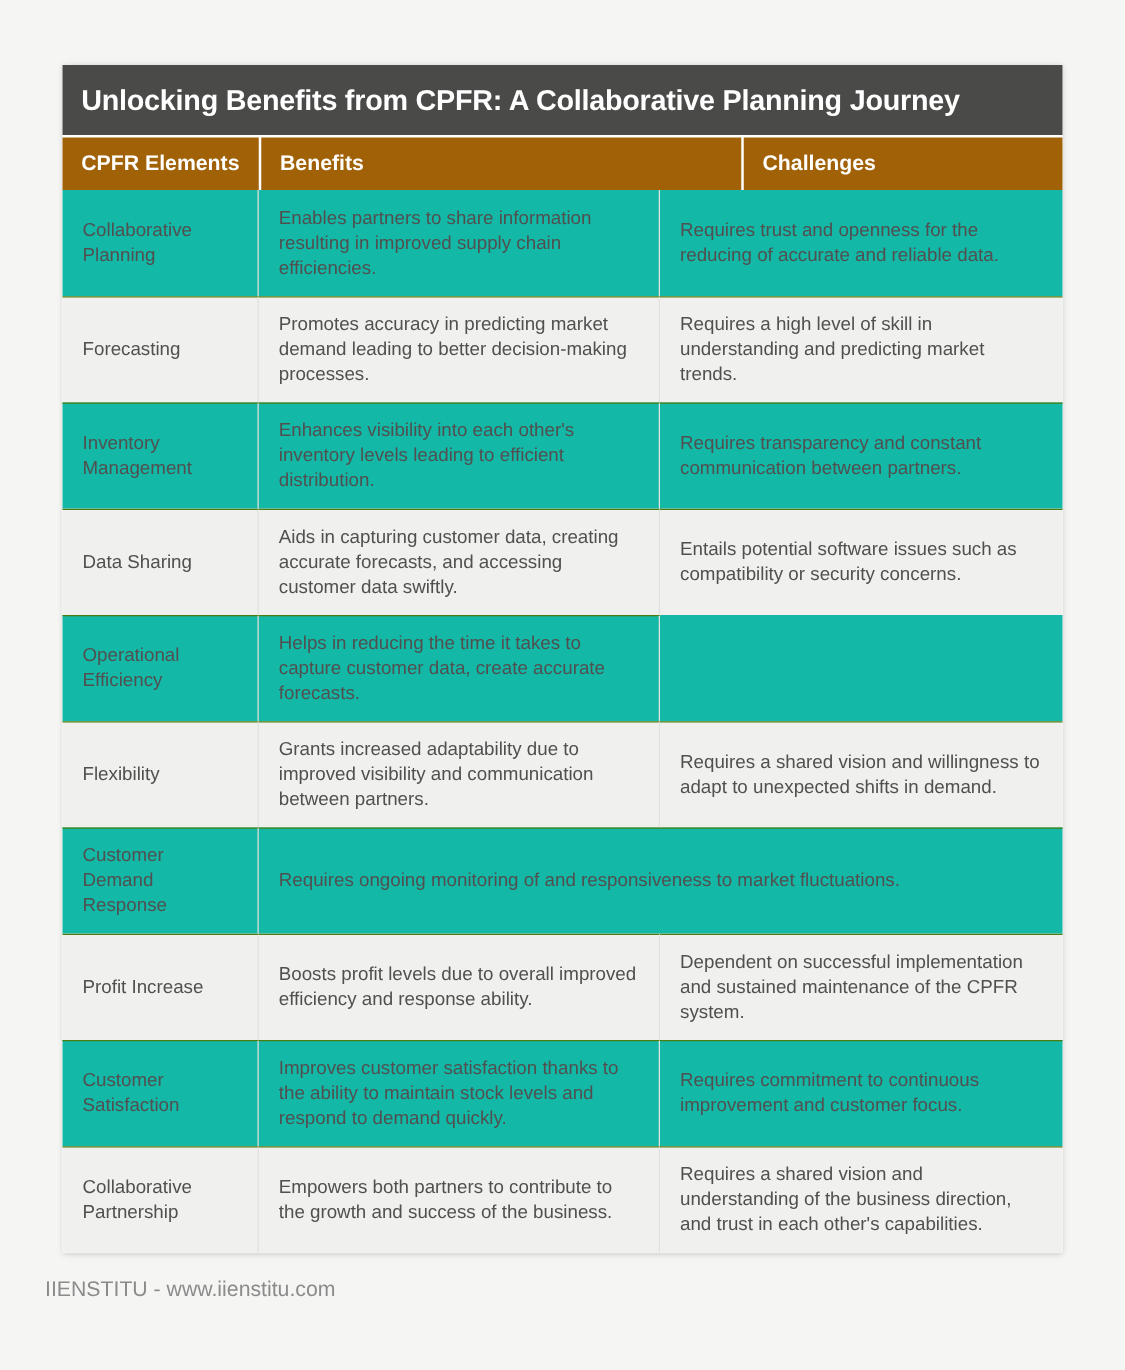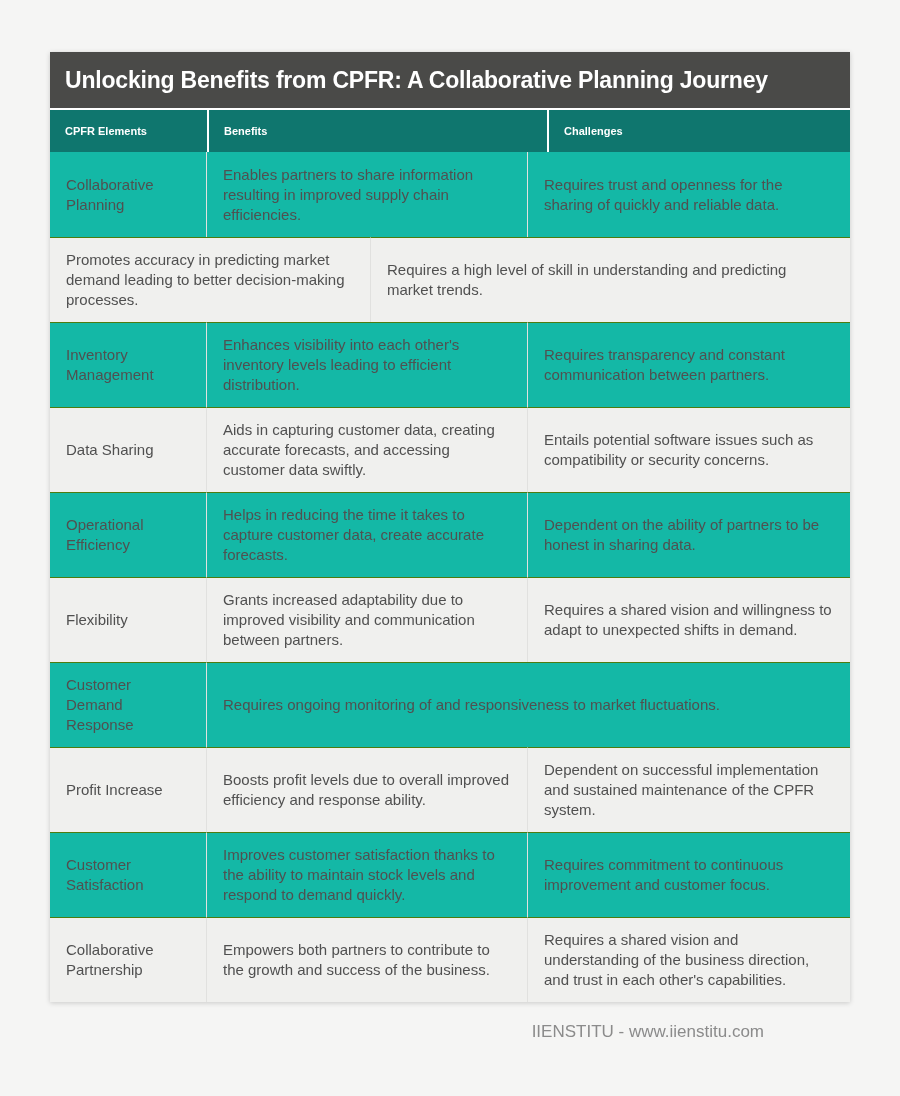--- a/index.html
+++ b/index.html
@@ -30,33 +30,33 @@
     font-weight: bold;
     letter-spacing: -0.2px;
     white-space: nowrap;
   }
   .head-row {
     display: flex;
     background: #ffffff;
     height: 42px;
   }
   .head-cell {
-    background: #0f766e;
+    background: #a16207;
     color: #ffffff;
-    font-size: 11px;
+    font-size: 17px;
     font-weight: bold;
     display: flex;
     align-items: center;
     padding: 3px 15px;
   }
   .head-cell + .head-cell { margin-left: 2px; }
   .col-element   { width: 157px; }
   .col-benefit   { width: 321px; }
   .col-challenge { width: 322px; flex: 1; }
-  .head-row .col-benefit { width: 338px; }
+  .head-row .col-benefit { width: 384px; }
   .tbody { background: #ffffff; }
   .trow {
     display: flex;
     height: 85px;
     background: #14b8a6;
   }
   .trow.alt { background: #f0f0ee; }
   .cell {
     display: flex;
     align-items: center;
@@ -66,23 +66,24 @@
     color: #505050;
     border-right: 1px solid #e1e1df;
     border-top: 1px solid #4d7c0f;
   }
   .trow:first-child .cell { border-top: none; }
   .cell.col-challenge { border-right: none; }
   .footer {
     position: absolute;
     left: 0; top: 1022px;
     width: 764px;
-    text-align: right;
+    text-align: left;
     font-size: 17px;
     color: #8b8b8b;
+    padding-left: 36px;
   }
 </style>
 </head>
 <body>
 
 <div class="card">
   <div class="title-bar">
     <h1>Unlocking Benefits from CPFR: A Collaborative Planning Journey</h1>
   </div>
   <div class="head-row">
@@ -92,24 +93,27 @@
   </div>
   <div class="tbody">
       <div class="trow">
         <div class="cell col-element">
           <span>Collaborative Planning</span>
         </div>
         <div class="cell col-benefit">
           <span>Enables partners to share information resulting in improved supply chain efficiencies.</span>
         </div>
         <div class="cell col-challenge">
-          <span>Requires trust and openness for the sharing of quickly and reliable data.</span>
-        </div>
-      </div>
-      <div class="trow alt">
+          <span>Requires trust and openness for the reducing of accurate and reliable data.</span>
+        </div>
+      </div>
+      <div class="trow alt">
+        <div class="cell col-element">
+          <span>Forecasting</span>
+        </div>
         <div class="cell col-benefit">
           <span>Promotes accuracy in predicting market demand leading to better decision-making processes.</span>
         </div>
         <div class="cell col-challenge">
           <span>Requires a high level of skill in understanding and predicting market trends.</span>
         </div>
       </div>
       <div class="trow">
         <div class="cell col-element">
           <span>Inventory Management</span>
@@ -131,23 +135,20 @@
         <div class="cell col-challenge">
           <span>Entails potential software issues such as compatibility or security concerns.</span>
         </div>
       </div>
       <div class="trow">
         <div class="cell col-element">
           <span>Operational Efficiency</span>
         </div>
         <div class="cell col-benefit">
           <span>Helps in reducing the time it takes to capture customer data, create accurate forecasts.</span>
-        </div>
-        <div class="cell col-challenge">
-          <span>Dependent on the ability of partners to be honest in sharing data.</span>
         </div>
       </div>
       <div class="trow alt">
         <div class="cell col-element">
           <span>Flexibility</span>
         </div>
         <div class="cell col-benefit">
           <span>Grants increased adaptability due to improved visibility and communication between partners.</span>
         </div>
         <div class="cell col-challenge">

